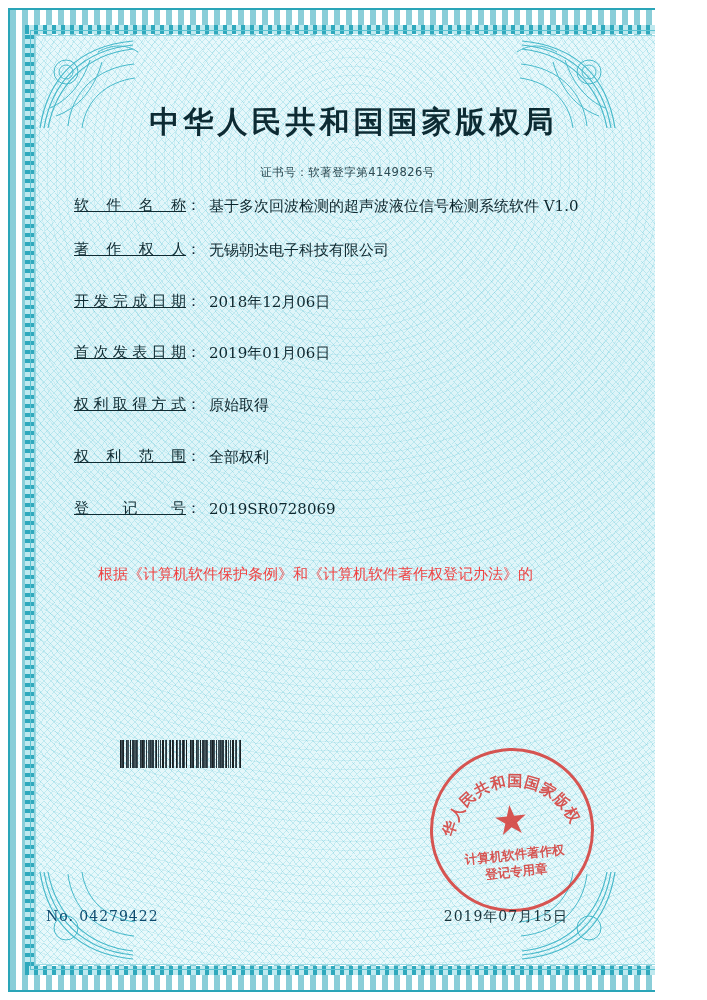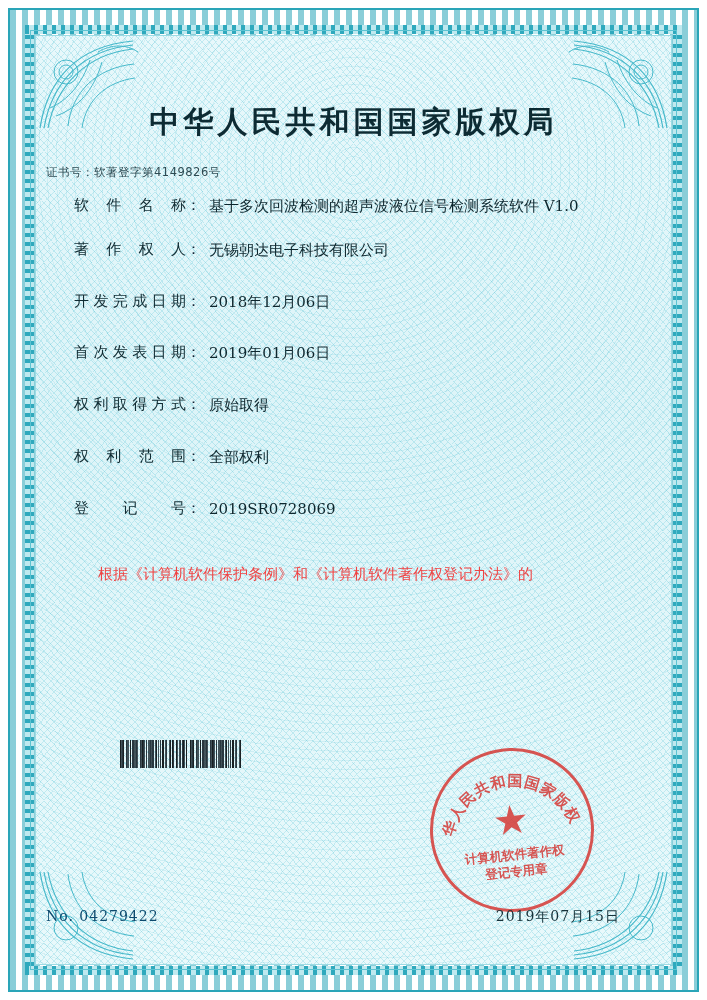--- a/index.html
+++ b/index.html
@@ -5,21 +5,21 @@
   html, body {
     margin: 0;
     padding: 0;
     background: #ffffff;
   }
   body {
     font-family: "Liberation Serif", serif;
   }
   .page {
     position: relative;
-    width: 707px;
+    width: 655px;
     height: 1000px;
     overflow: hidden;
     background: #ffffff;
   }
 
   
   .frame-outer {
     position: absolute;
     left: 8px; top: 8px;
     width: 691px; height: 984px;
@@ -112,21 +112,21 @@
   .cert-title {
     text-align: center;
     font-size: 35px;
     letter-spacing: 3px;
     font-weight: bold;
     color: #0a2229;
     margin-top: 22px;
     font-family: "DejaVu Serif", "Liberation Serif", serif;
   }
   .cert-no {
-    text-align: left;
+    text-align: center;
     font-size: 11.5px;
     color: #2d4a52;
     margin-top: 22px;
     padding-right: 12px;
     letter-spacing: .5px;
     font-family: "DejaVu Sans", sans-serif;
   }
 
   .fields {
     margin-top: 16px;
@@ -145,20 +145,21 @@
     letter-spacing: 1px;
     white-space: nowrap;
     font-family: "DejaVu Serif", "Liberation Serif", serif;
   }
   .field .lbl.spread {
     display: inline-block;
     width: 112px;
     text-align: justify;
     text-align-last: justify;
     letter-spacing: 0;
+    text-decoration: underline;
   }
   .field .colon {
     flex: 0 0 auto;
     font-size: 15px;
     padding: 0 2px 0 0;
   }
   .field .val {
     flex: 1 1 auto;
     font-size: 15px;
     color: #0d262d;

